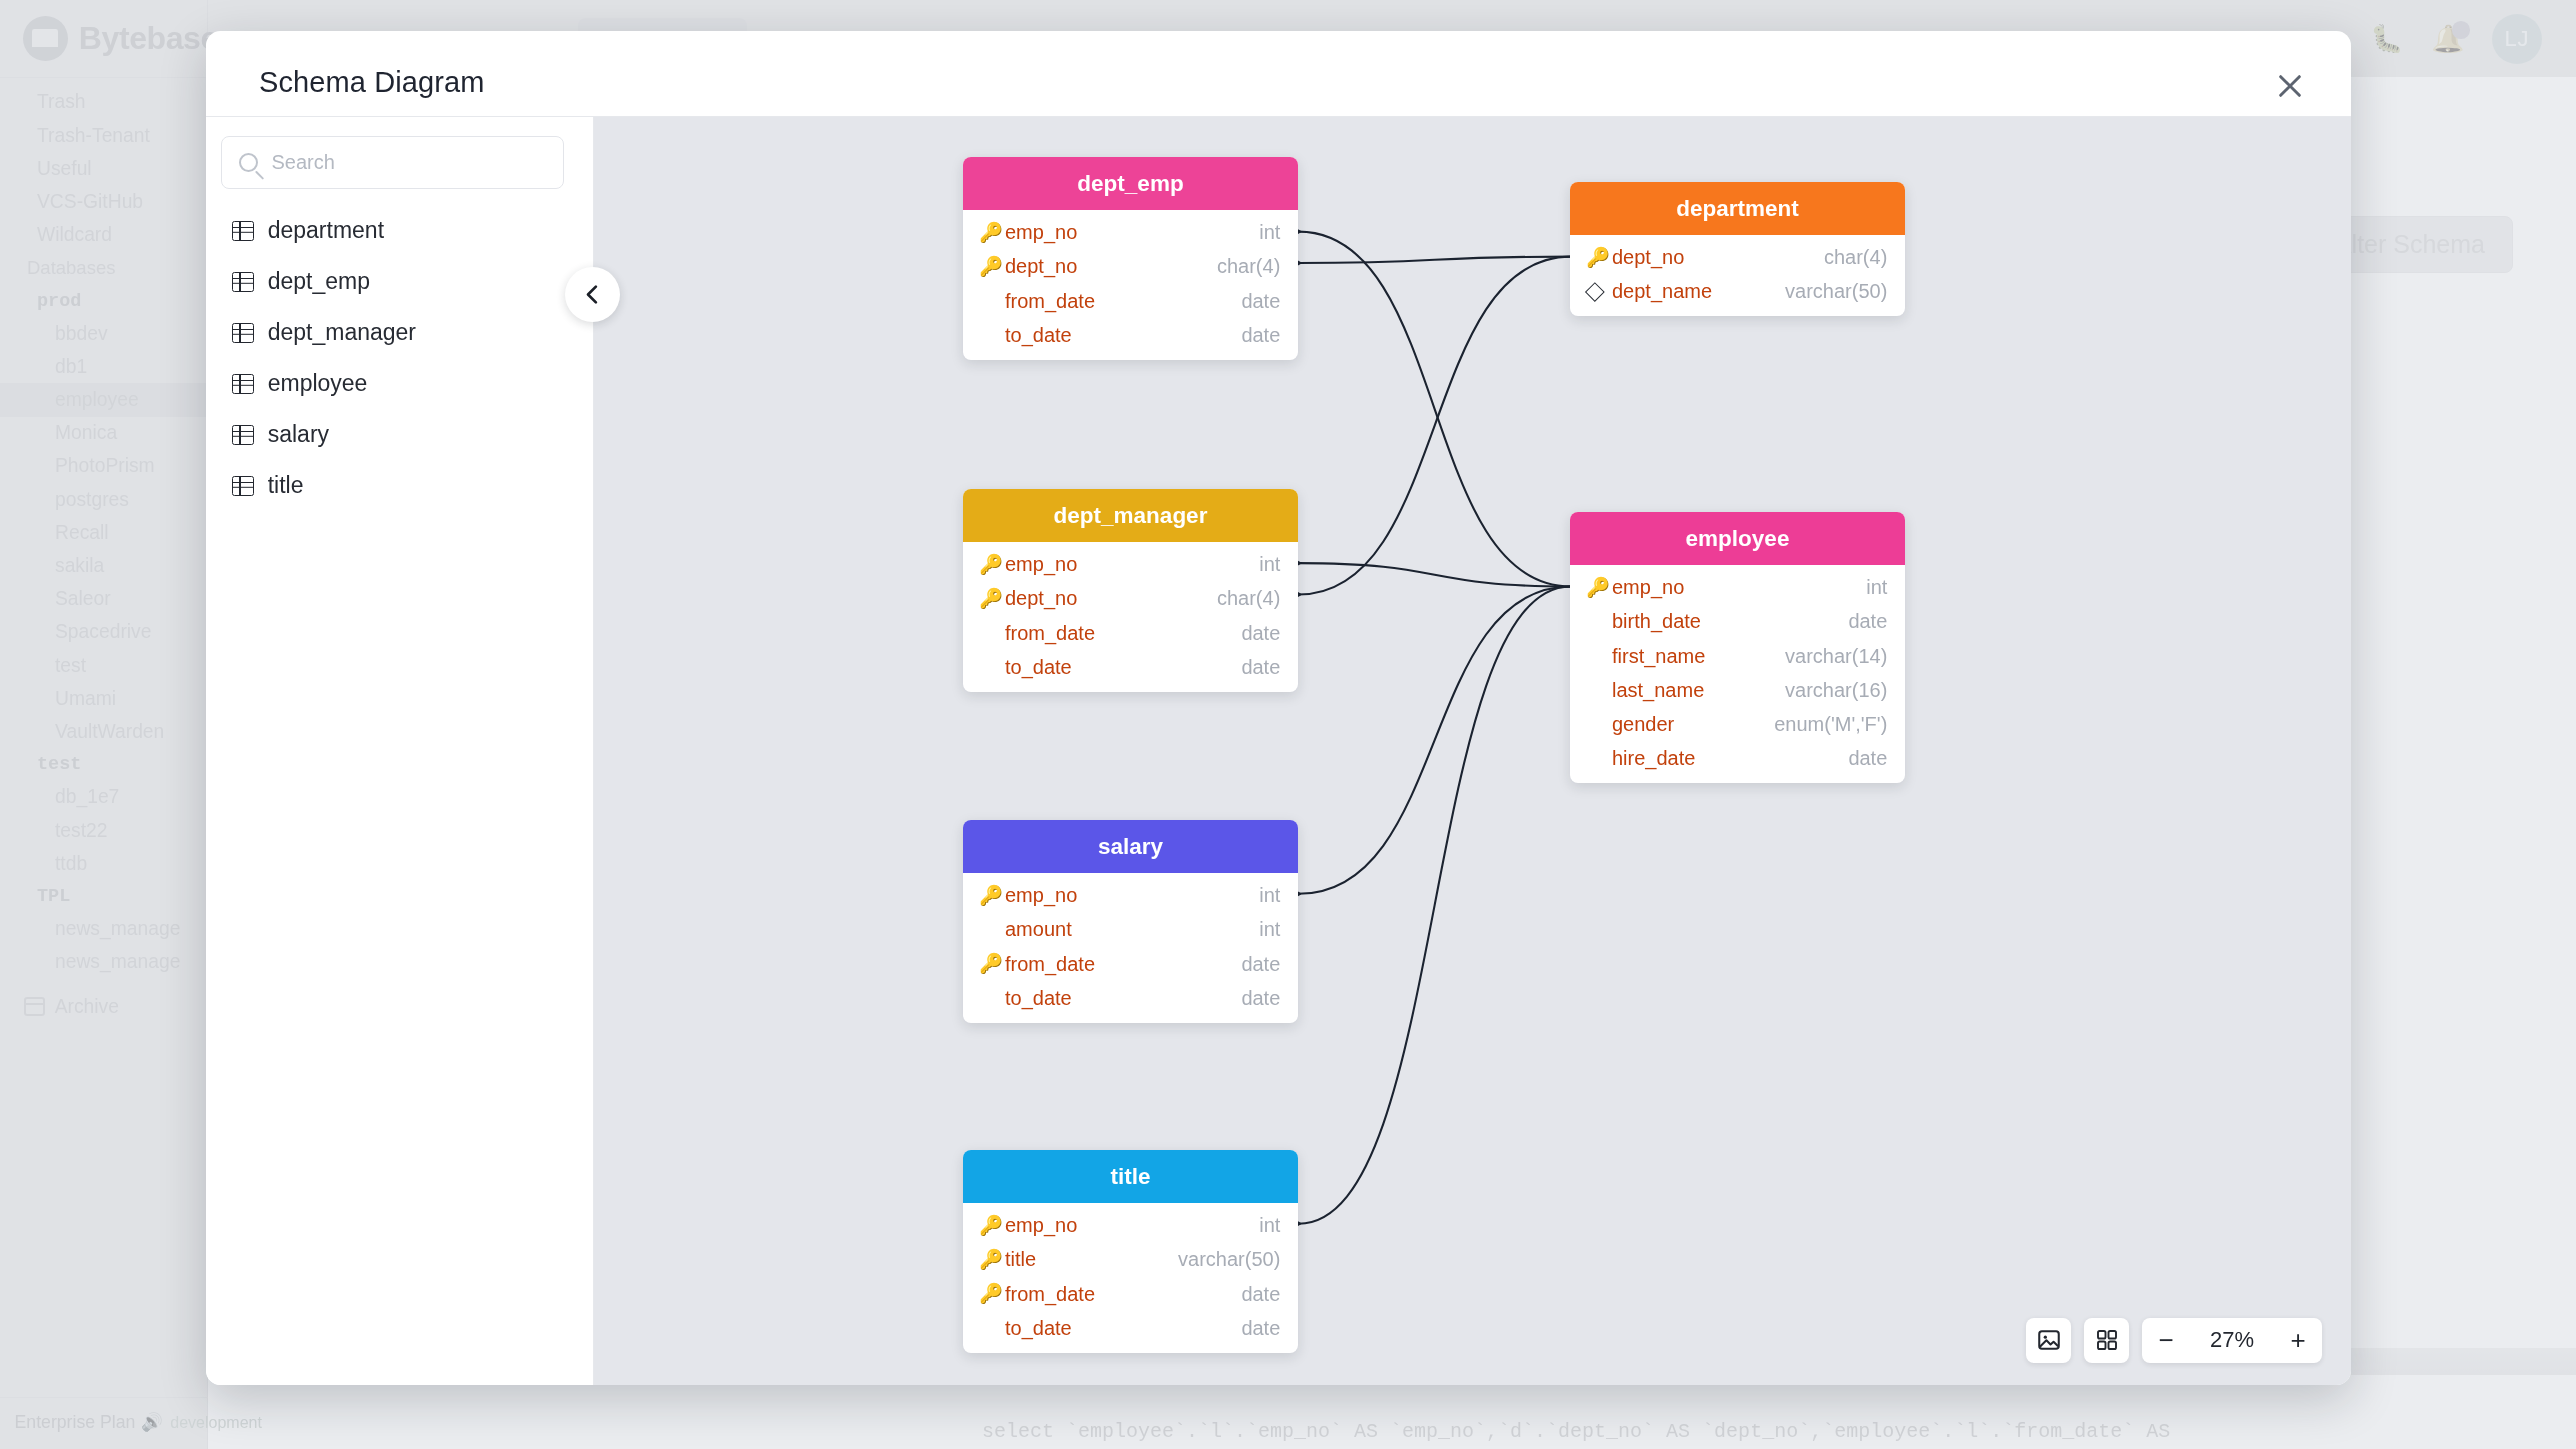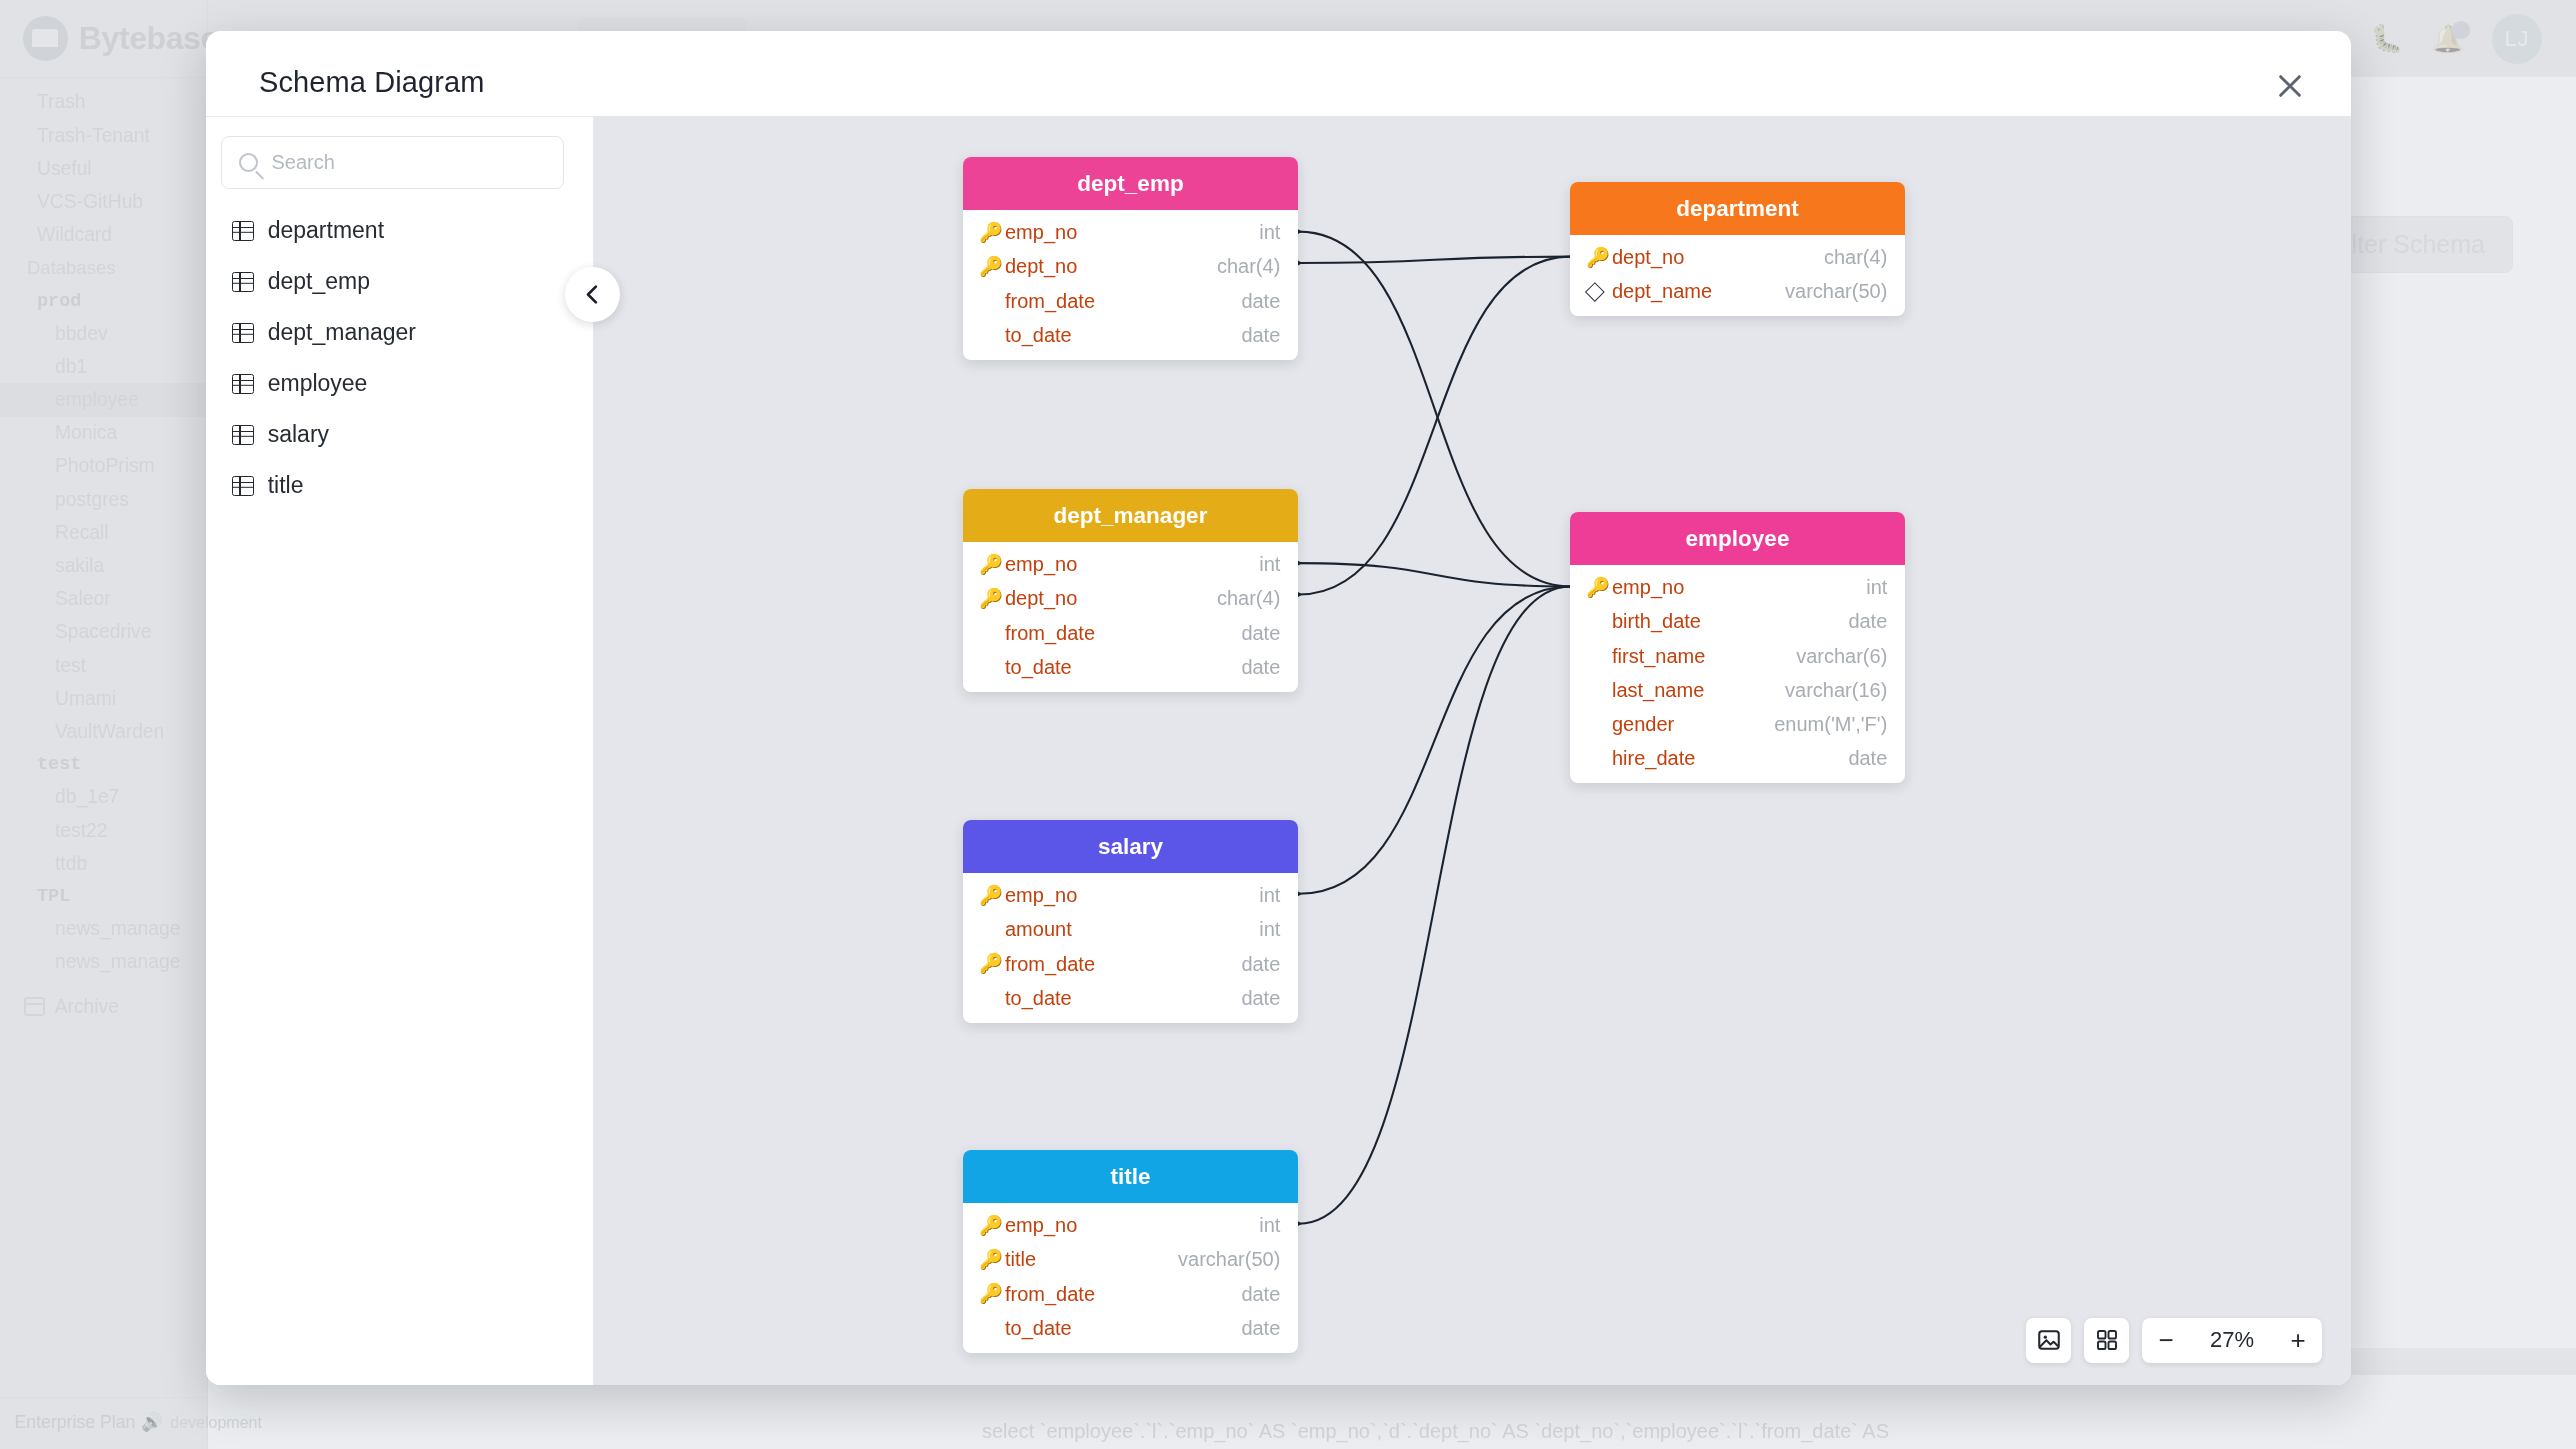--- a/index.html
+++ b/index.html
@@ -101,21 +101,21 @@
     background: #ffffff;
   }
   #bg-alter-btn {
     position: absolute; right: 63px; top: 216px;
     padding: 13px 27px; border: 0.8px solid #dadee3; border-radius: 8px;
     font-size: 25px; color: #c3c8d0; background: #e2e5ea;
   }
   #bg-sql-line {
     position: absolute; left: 982px; bottom: 6.4px;
     font-size: 20px; color: #b7bcc5;
-    font-family: Liberation Sans, sans-serif;
+    font-family: Liberation Mono, monospace;
     white-space: nowrap; overflow: hidden; width: 1578px;
   }
   #bg-strip {
     position: absolute; left: 208px; bottom: 74px; right: 0; height: 27px;
     background: linear-gradient(#e8eaee, #dfe2e7);
   }
 
   
   #modal {
     position: absolute; left: 206px; top: 31px;
@@ -480,21 +480,21 @@
                 <span class="col-type">int</span>
               </div>
               <div class="col-row">
                 <span class="col-key"></span>
                 <span class="col-name">birth_date</span>
                 <span class="col-type">date</span>
               </div>
               <div class="col-row">
                 <span class="col-key"></span>
                 <span class="col-name">first_name</span>
-                <span class="col-type">varchar(6)</span>
+                <span class="col-type">varchar(14)</span>
               </div>
               <div class="col-row">
                 <span class="col-key"></span>
                 <span class="col-name">last_name</span>
                 <span class="col-type">varchar(16)</span>
               </div>
               <div class="col-row">
                 <span class="col-key"></span>
                 <span class="col-name">gender</span>
                 <span class="col-type">enum('M','F')</span>

